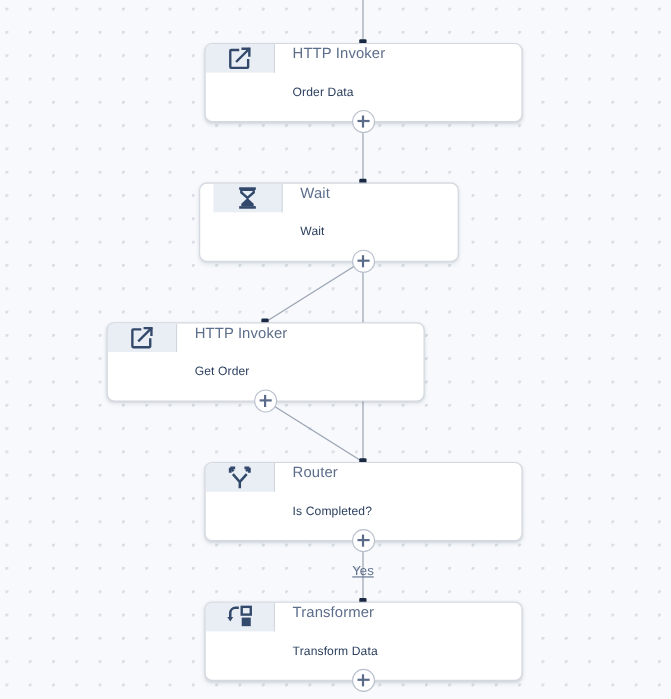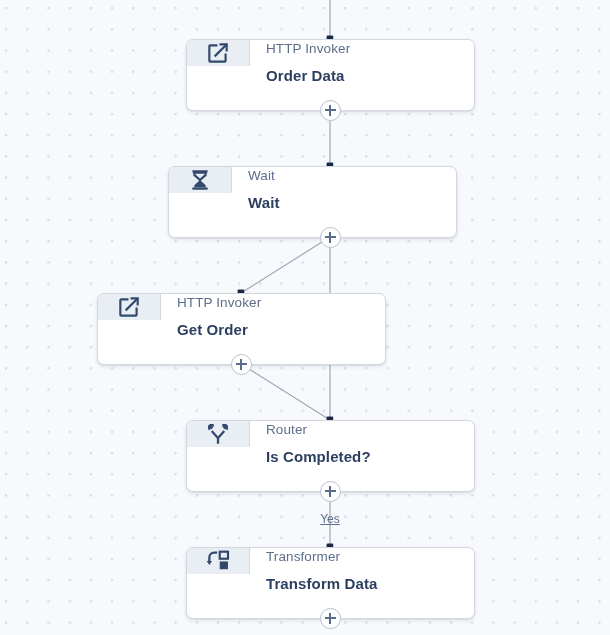--- a/index.html
+++ b/index.html
@@ -66,26 +66,26 @@
     min-width: 0;
   }
   .node-subtitle {
     font-size: 13.5px;
     line-height: 1.35;
     color: #5d6e8b;
     letter-spacing: .1px;
     white-space: nowrap;
   }
   .node-title {
-    font-size: 15px;
-    font-weight: bold;
+    font-size: 11px;
+    font-weight: normal;
     line-height: 1.4;
     color: #2b3f5e;
     letter-spacing: .1px;
-    margin-top: 7px;
+    margin-top: 19px;
     white-space: nowrap;
   }
 
   
   .plus {
     position: absolute;
     width: 21px;
     height: 21px;
     margin-left: -10.5px;
     margin-top: -10.5px;
@@ -146,21 +146,21 @@
         <path d="M14.4 4h5.6v5.6"></path>
         <path d="M9.6 14.4L19.7 4.3"></path>
       </svg>
     </div>
     <div class="node-body">
       <div class="node-subtitle">HTTP Invoker</div>
       <div class="node-title">Order Data</div>
     </div>
   </div>
 
-  <div class="node" style="left:168px; top:166px; width:289px; height:72px;">
+  <div class="node" style="left:181px; top:166px; width:236px; height:72px;padding-left:12px;">
     <div class="node-icon">
       <svg width="26" height="26" viewBox="0 0 24 24" fill="none" stroke="#33496b">
         <rect x="5" y="3" width="14" height="2.2" fill="#33496b" stroke="none"></rect>
         <rect x="5" y="18.8" width="14" height="2.2" fill="#33496b" stroke="none"></rect>
         <path d="M6.8 5.2h10.4v2.1L12 12l-5.2-4.7V5.2z" fill="none" stroke="#33496b" stroke-width="2" stroke-linejoin="miter"></path>
         <path d="M12 12l5.2 4.8v2H6.8v-2L12 12z" fill="#33496b" stroke="none"></path>
       </svg>
     </div>
     <div class="node-body">
       <div class="node-subtitle">Wait</div>

